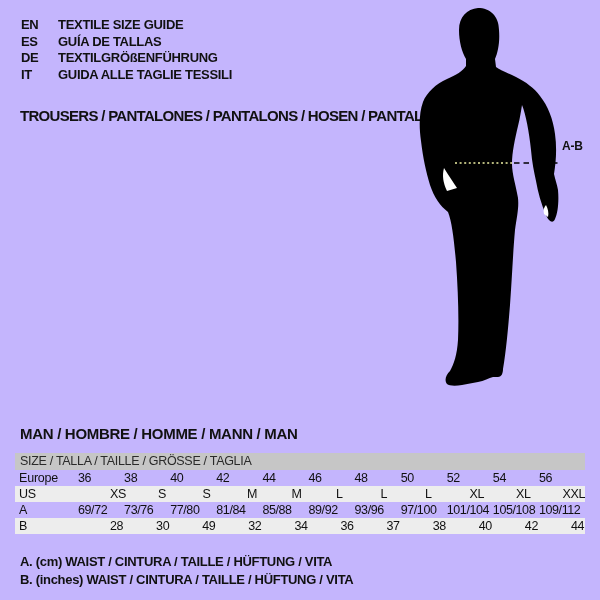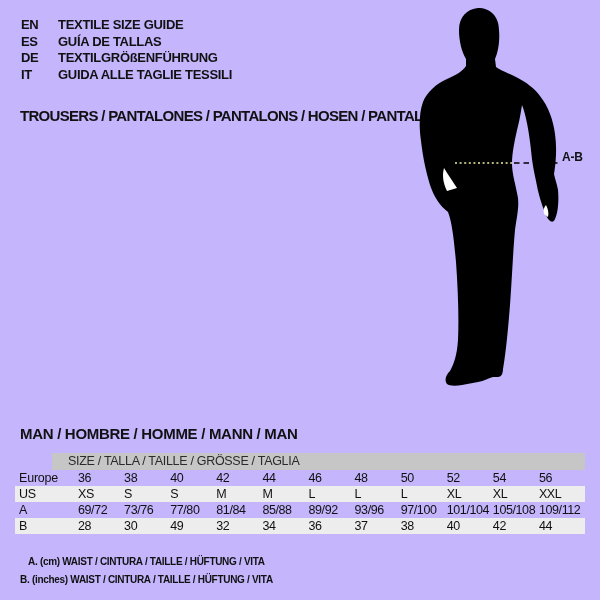--- a/index.html
+++ b/index.html
@@ -21,40 +21,40 @@
 
   
   .category-title {
     position:absolute; left:20px; top:106px;
     font-size:15px; font-weight:bold; letter-spacing:-0.7px;
     line-height:20px; white-space:nowrap;
   }
 
   
   .figure-svg { position:absolute; left:0; top:0; width:600px; height:600px; pointer-events:none; }
-  .ab-label { position:absolute; left:562px; top:149px;
+  .ab-label { position:absolute; left:562px; top:138px;
               font-size:12px; font-weight:bold; letter-spacing:-0.2px; line-height:16px; }
 
   
   .gender-title { position:absolute; left:20px; top:426px;
                   font-size:15px; font-weight:bold; letter-spacing:-0.3px; line-height:16px; }
 
   
   .size-table { position:absolute; left:15px; top:453px; width:570px; font-size:12.5px; }
   .thead { height:17px; line-height:17px; background:var(--header-bg,#c6c6c6);
-           color:#2a2a2a; padding-left:16px; letter-spacing:-0.3px;margin-left:37px; }
+           color:#2a2a2a; padding-left:5px; letter-spacing:-0.3px; }
   .trow  { display:flex; height:16px; line-height:17px; letter-spacing:-0.4px; }
-  .trow.stripe { background:var(--stripe-bg,#ededed); }
+  .trow.stripe { background:var(--stripe-bg,#ededed);gap:32px; }
   .tlabel { width:63px; flex:0 0 63px; padding-left:4px; letter-spacing:-0.2px; }
   .tcell  { flex:1 1 0; text-align:left; }
 
   
   .notes { position:absolute; left:20px; top:553px; }
-  .note-line { font-size:10px; font-weight:bold; letter-spacing:-0.3px;
-               line-height:17.5px; white-space:nowrap;text-align:center; }
+  .note-line { font-size:13px; font-weight:bold; letter-spacing:-0.3px;
+               line-height:17.5px; white-space:nowrap; }
 </style>
 </head>
 <body>
 
 <div class="canvas">
 
   <div class="lang-list">
       <div class="lang-row">
         <span class="lang-code">EN</span>
         <span class="lang-label">TEXTILE SIZE GUIDE</span>

